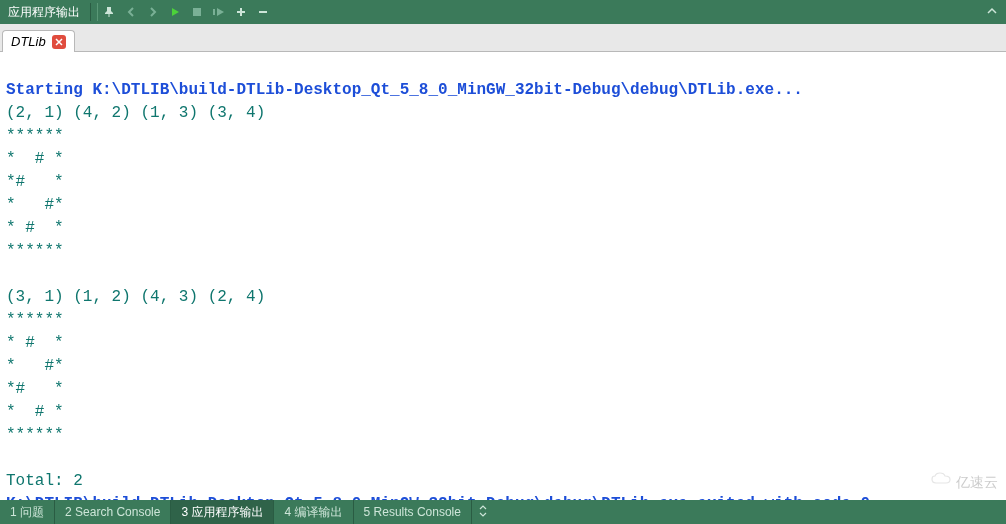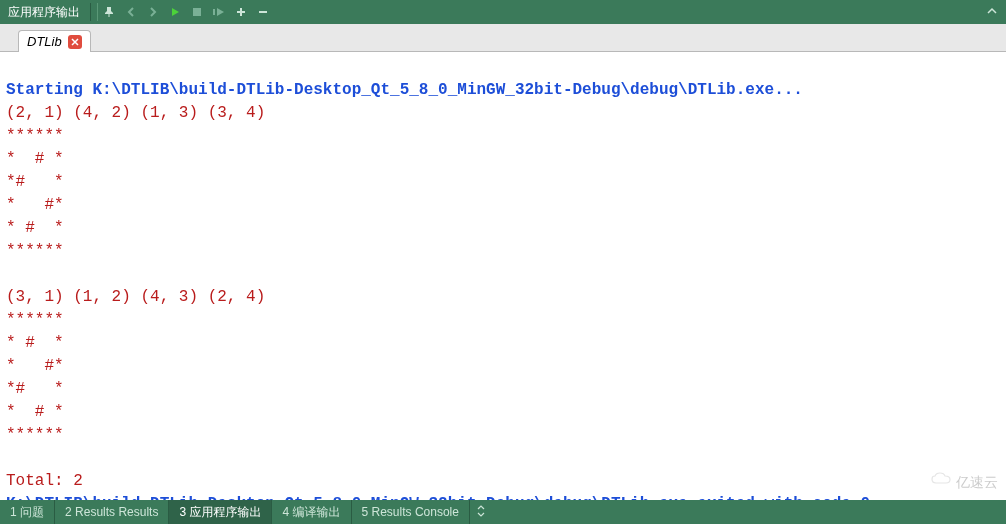--- a/index.html
+++ b/index.html
@@ -34,21 +34,21 @@
       border: 1px solid #b8b8b8;
       border-bottom: none;
       border-top-left-radius: 4px;
       border-top-right-radius: 4px;
       padding: 3px 8px;
       font-size: 13px;
       font-style: italic;
       display: flex;
       align-items: center;
       gap: 6px;
-      margin-left: 18px;
+      margin-left: 2px;
       margin-bottom: -1px;
       cursor: pointer;
     }
     .tab-close {
       width: 14px; height: 14px;
       background: #e04c3e;
       border-radius: 3px;
       color: #fff;
       font-size: 10px;
       display: flex; align-items: center; justify-content: center;
@@ -61,21 +61,21 @@
       background: #fff;
       padding: 4px 6px;
       font-family: "Consolas", "Courier New", monospace;
       font-size: 16px;
       line-height: 23px;
       white-space: pre;
       overflow: hidden;
       position: relative;
     }
     .line-bold { font-weight: bold; color: #1d4ed8; }
-    .line-normal { color: #b91c1c; }
+    .line-normal { color: #0f766e; }
     
     .watermark {
       position: absolute;
       right: 8px;
       bottom: 6px;
       font-family: "Microsoft YaHei", sans-serif;
       font-size: 14px;
       color: #ccc;
       display: flex;
       align-items: flex-start;
@@ -206,21 +206,21 @@
   </div>
 </div>
 
 <div class="footer">
   <div class="footer-item">
     <span>1</span>&nbsp;
     <span>问题</span>
   </div>
   <div class="footer-item">
     <span>2</span>&nbsp;
-    <span>Results Results</span>
+    <span>Search Console</span>
   </div>
   <div class="footer-item active">
     <span>3</span>&nbsp;
     <span>应用程序输出</span>
   </div>
   <div class="footer-item">
     <span>4</span>&nbsp;
     <span>编译输出</span>
   </div>
   <div class="footer-item">

